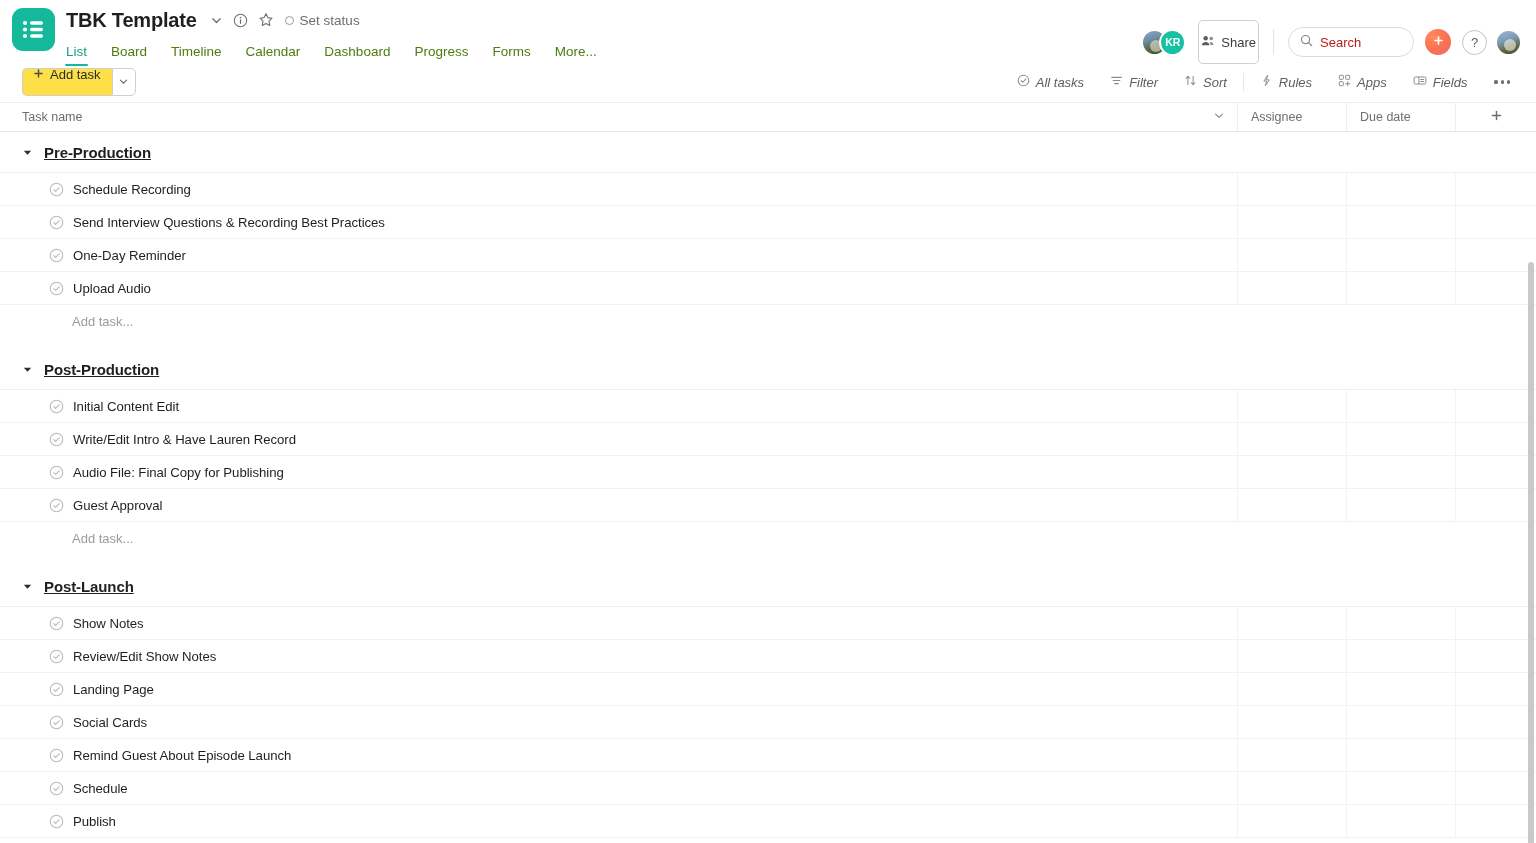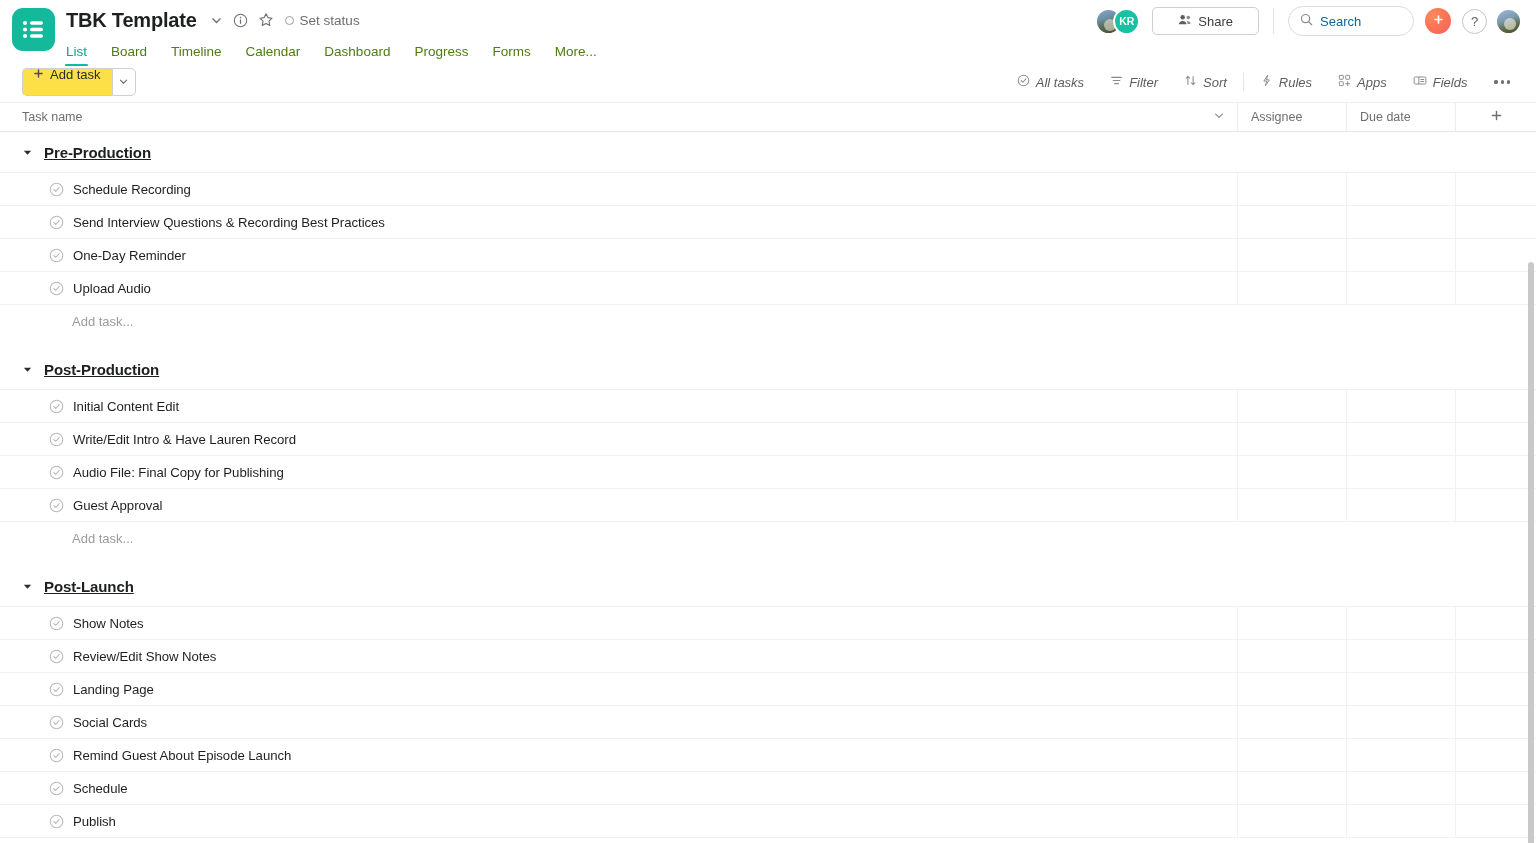--- a/index.html
+++ b/index.html
@@ -45,45 +45,45 @@
     position: relative; cursor: pointer; white-space: nowrap;
   }
   .tab.active { color: #16a085; font-weight: normal; }
   .tab.active::after {
     content: ""; position: absolute; left: -1px; right: -1px; bottom: 0;
     height: 2.5px; background: #14b89a; border-radius: 2px;
   }
 
   
   .top-right {
-    position: absolute; right: 14px; top: 6px;
+    position: absolute; right: 14px; top: 20px;
     display: flex; align-items: center; gap: 0;
   }
   .avstack { display: flex; align-items: center; margin-right: 12px; }
   .av {
     width: 27px; height: 27px; border-radius: 50%;
     border: 2px solid #fff; display: flex; align-items: center; justify-content: center;
     font-size: 10.5px; color: #fff; font-weight: bold; overflow: hidden;
   }
   .av.photo { background: linear-gradient(160deg,#8fa6c4 0%,#6d8fa8 35%,#586b4e 62%,#3f4a33 100%); }
   .av.photo::after { content:""; display:block; width:12px; height:12px; border-radius:50%; background: rgba(245,240,225,0.55); transform: translate(1px,4px); }
   .av.kr { background: #18c1a4; margin-left: -9px; }
   .av.me { background: linear-gradient(160deg,#9db7d4 0%,#7d9bb5 40%,#5d6b45 70%,#44502f 100%); margin-left: 8px; }
   .av.me::after { content:""; display:block; width:12px; height:12px; border-radius:50%; background: rgba(248,242,228,0.6); transform: translate(1px,3px); }
 
   .share-btn {
-    height: 28px; border: 1px solid #cfcfcf; border-radius: 5px;
+    height: 44px; border: 1px solid #cfcfcf; border-radius: 5px;
     background: #fff; display: flex; align-items: center; gap: 6px;
-    padding: 0 25px; font-size: 13px; color: #3c3d3e; cursor: pointer;
+    padding: 0 2px; font-size: 13px; color: #3c3d3e; cursor: pointer;
   }
   .vsep { width: 1px; height: 26px; background: #e3e3e3; margin: 0 14px; }
   .search-box {
     width: 126px; height: 30px; border: 1px solid #dcdcdc; border-radius: 16px;
     background: #fff; display: flex; align-items: center; gap: 7px; padding: 0 11px;
-    font-size: 13px; color: #0369a1; cursor: text;
+    font-size: 13px; color: #b91c1c; cursor: text;
   }
   .plus-btn {
     width: 26px; height: 26px; border-radius: 50%; margin-left: 11px;
     background: radial-gradient(circle at 32% 30%, #ff8a5c 0%, #fb7455 45%, #f4635f 100%);
     display: flex; align-items: center; justify-content: center; cursor: pointer;
   }
   .help-btn {
     width: 25px; height: 25px; border-radius: 50%; border: 1.3px solid #c3c4c5;
     margin-left: 11px; display: flex; align-items: center; justify-content: center;
     font-size: 13px; color: #5c5d5e; cursor: pointer; background: #fff;

